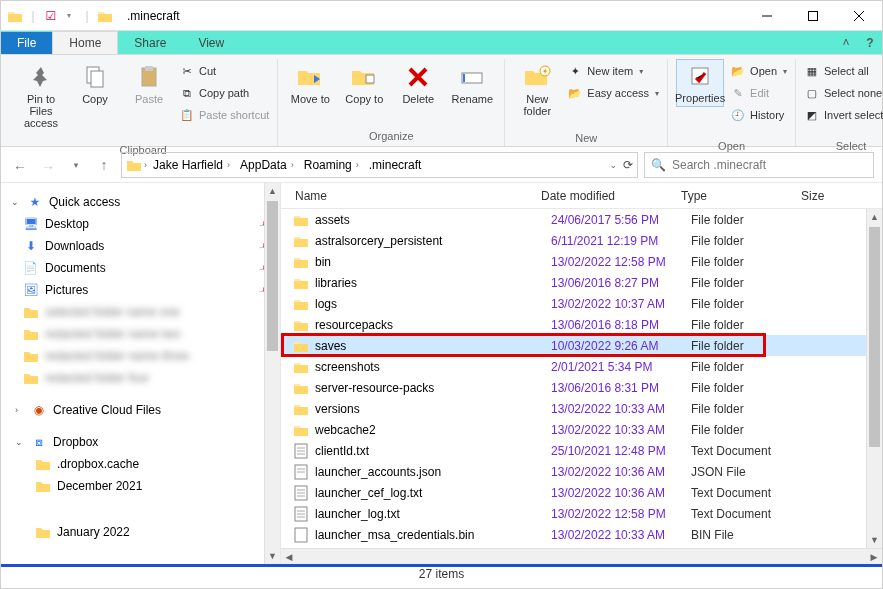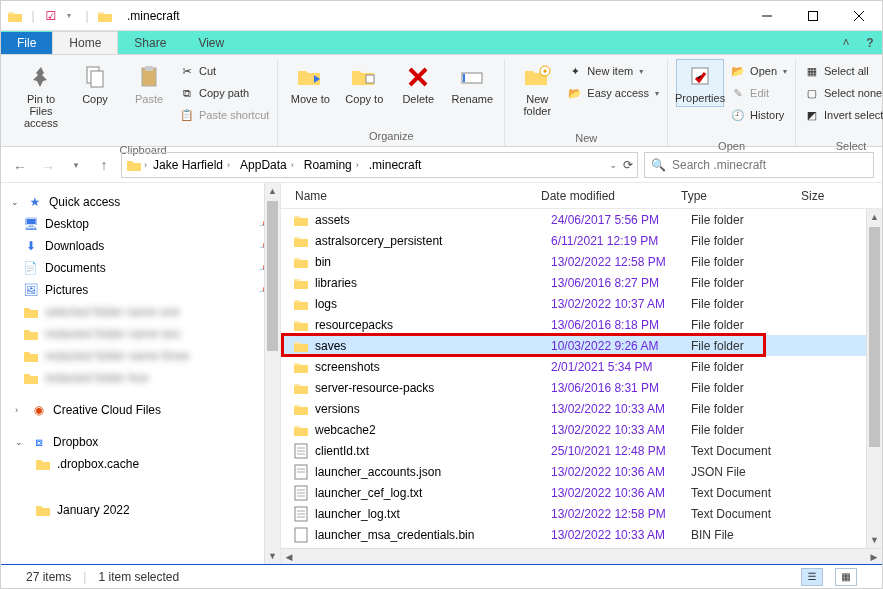--- a/index.html
+++ b/index.html
@@ -68,21 +68,21 @@
 .col-type{ flex:0 0 120px;}
 .col-size{ flex:0 0 40px; text-align:left; padding-right:10px;}
 .filelist { flex:1; overflow:hidden; position:relative;}
 .row { display:flex; align-items:center; height:21px; font-size:12px; }
 .row .ic{ width:16px; height:16px; margin-left:12px; margin-right:6px; display:flex; align-items:center; justify-content:center;}
 .row .nm{ flex:0 0 236px; }
 .row .dt{ flex:0 0 140px; color:#6d28d9;}
 .row .tp{ flex:0 0 120px; color:#333;}
 .row.selected{ background:#cde8ff; }
 .highlight-box{ position:absolute; border:3px solid #e10000; pointer-events:none; }
-.status { height:24px; border-top:1px solid #1d4ed8; display:flex; align-items:center; font-size:12px; padding:0 25px; gap:12px; color:#333;}
+.status { height:24px; border-top:3px solid #1d4ed8; display:flex; align-items:center; font-size:12px; padding:0 12px; gap:12px; color:#333;flex-direction:column;}
 .status .spacer{flex:1;}
 .status .viewbtn{ width:22px; height:18px; border:1px solid #b0c4de; display:flex; align-items:center; justify-content:center; font-size:10px;}
 .status .viewbtn.active{ background:#cde8ff;}
 svg{display:block;}
 .folder-icon{ width:16px; height:14px; }
 .scrollbar-v{ position:absolute; right:0; top:0; bottom:0; width:16px; background:#f0f0f0; border-left:1px solid #e0e0e0;}
 .scrollbar-v .thumb{ position:absolute; left:2px; right:2px; background:#c2c2c2; }
 .scrollbar-v .arr{position:absolute; left:0; right:0; height:16px; display:flex;align-items:center;justify-content:center; color:#666; font-size:9px;}
 .scrollbar-h{ height:16px; background:#f0f0f0; border-top:1px solid #e0e0e0; display:flex; align-items:center;}
 .scrollbar-h .arr{width:16px; text-align:center; color:#666; font-size:9px;}
@@ -418,20 +418,28 @@
           <span class="lbl">Dropbox</span>
         </div>
       <div class="navitem" style="padding-left:34px;">
           <span class="ic">
             <svg class="folder-icon" viewBox="0 0 16 14">
               <path fill="#ffd76b" d="M1 3h5l2 2h7v8H1z"></path>
             </svg>
           </span>
           <span class="lbl">.dropbox.cache</span>
         </div>
+      <div class="navitem" style="padding-left:34px;">
+          <span class="ic">
+            <svg class="folder-icon" viewBox="0 0 16 14">
+              <path fill="#ffd76b" d="M1 3h5l2 2h7v8H1z"></path>
+            </svg>
+          </span>
+          <span class="lbl">December 2021</span>
+        </div>
       <div class="navitem" style="padding-left:34px;margin-top:24px;">
           <span class="ic">
             <svg class="folder-icon" viewBox="0 0 16 14">
               <path fill="#ffd76b" d="M1 3h5l2 2h7v8H1z"></path>
             </svg>
           </span>
           <span class="lbl">January 2022</span>
         </div>
       <div class="scrollbar-v">
         <div class="arr" style="top:0">▲</div>

